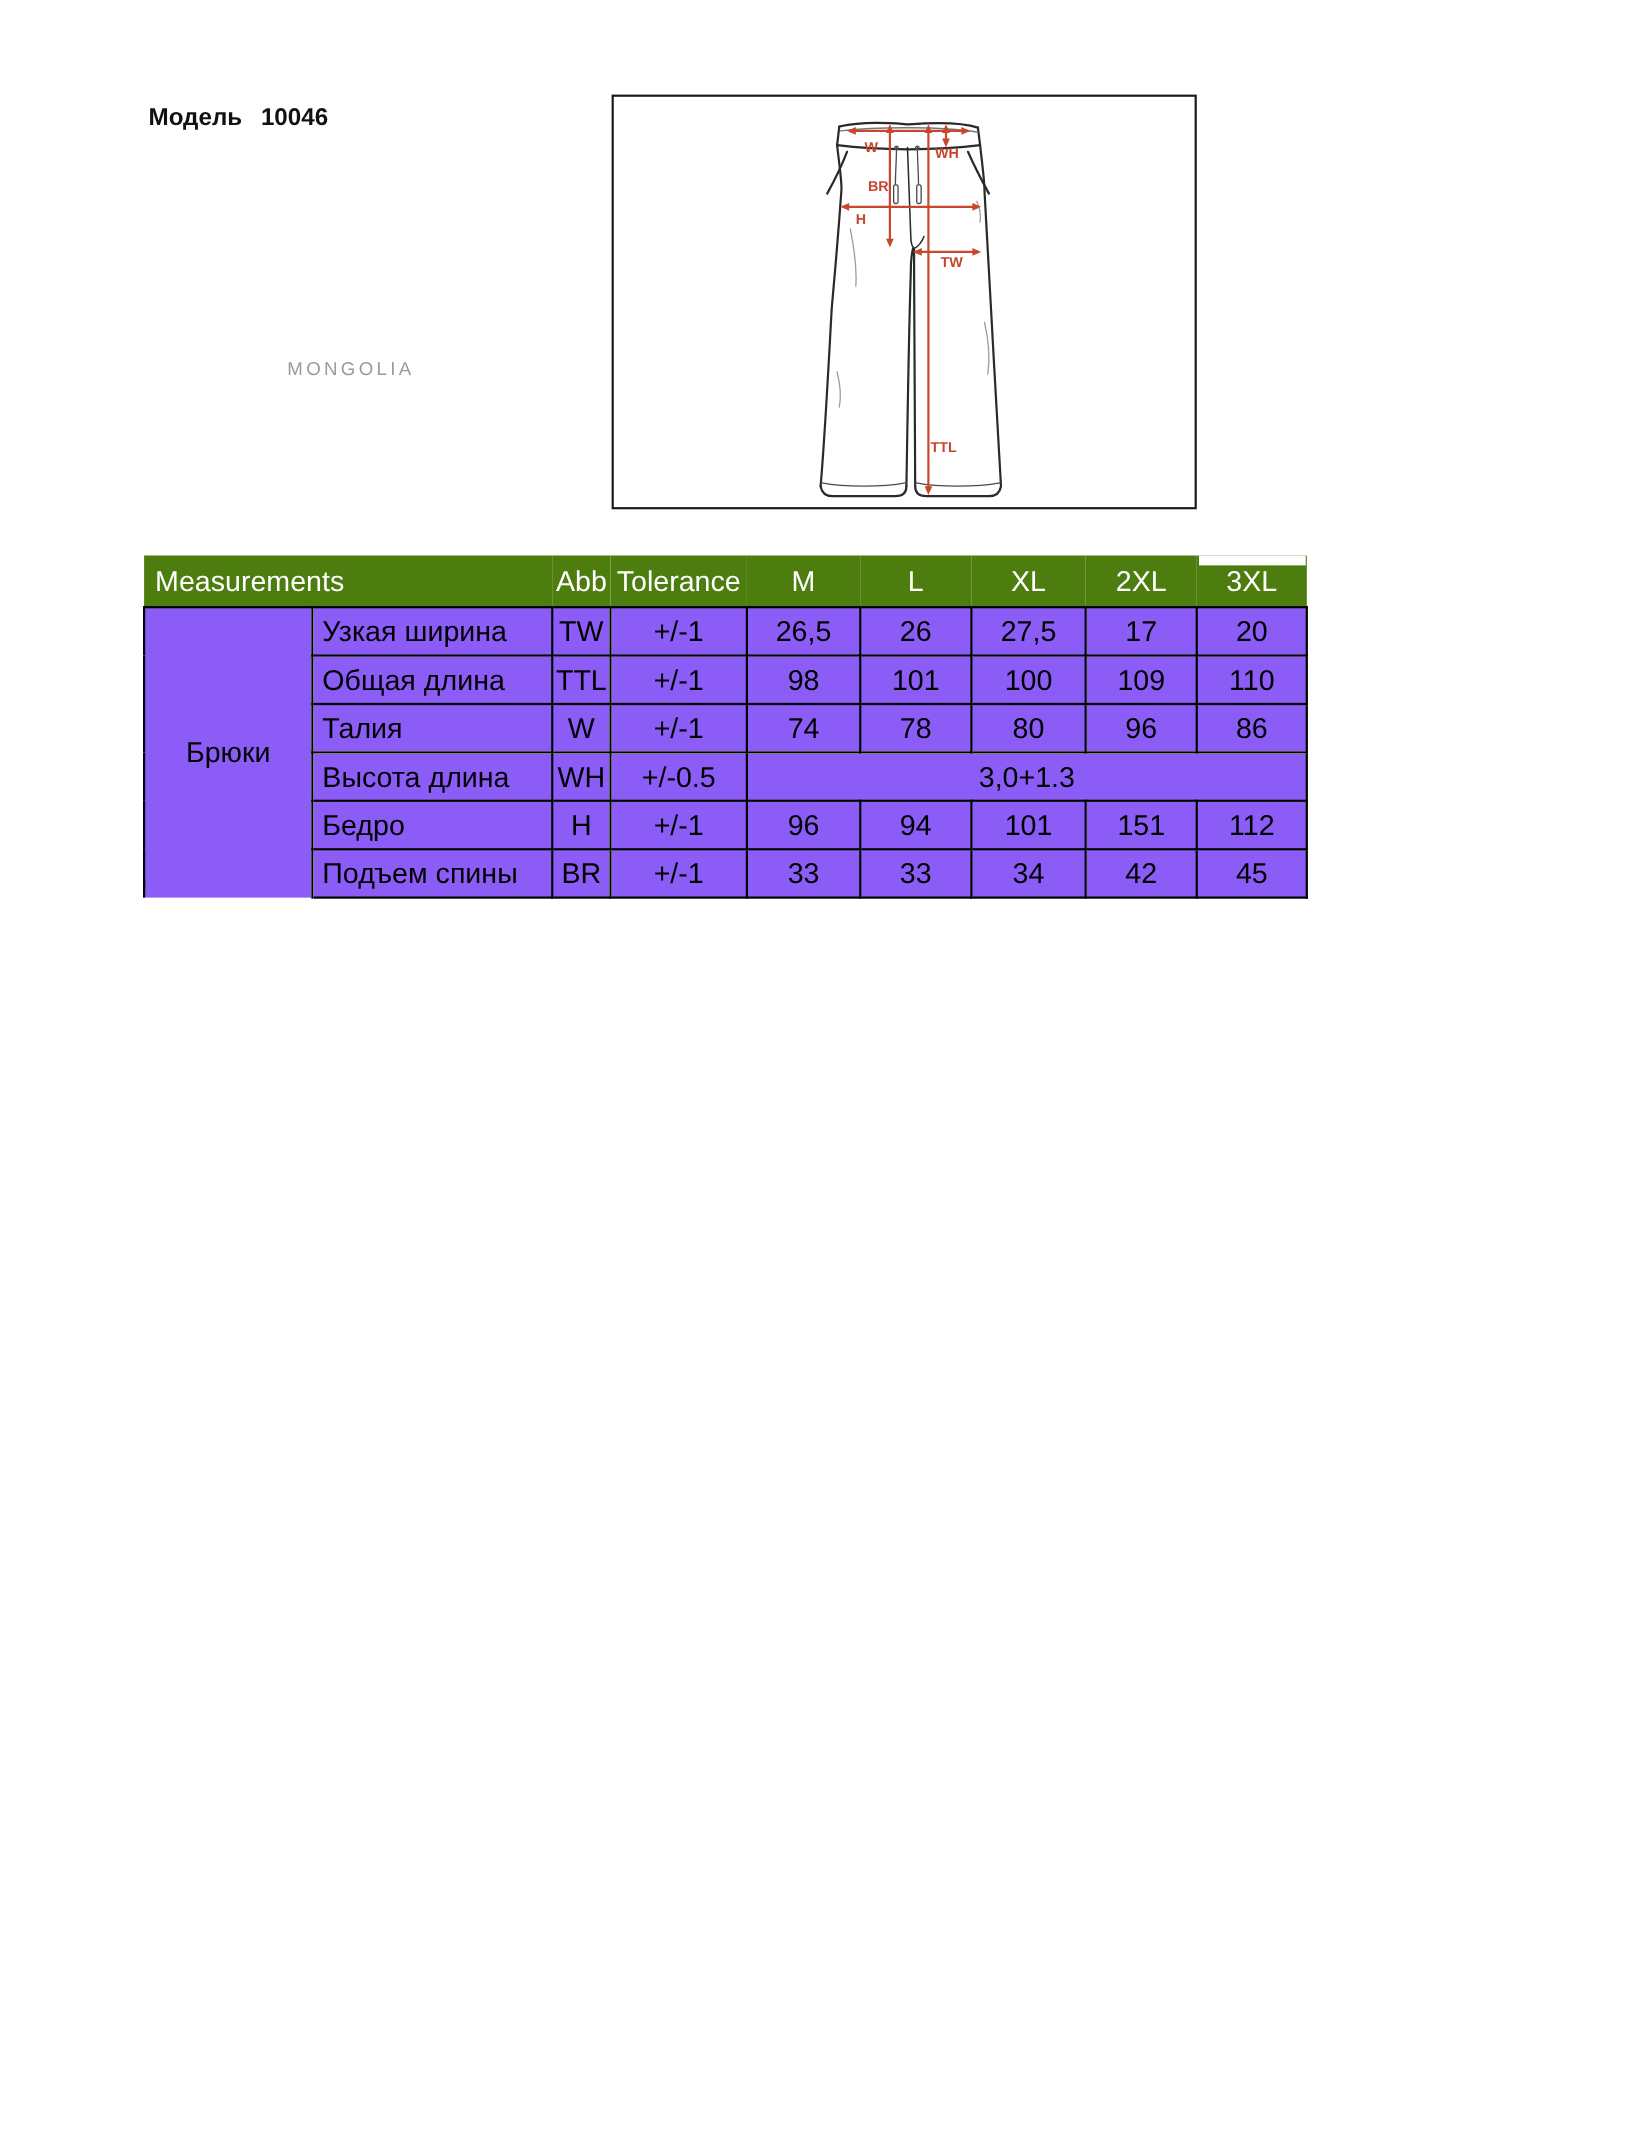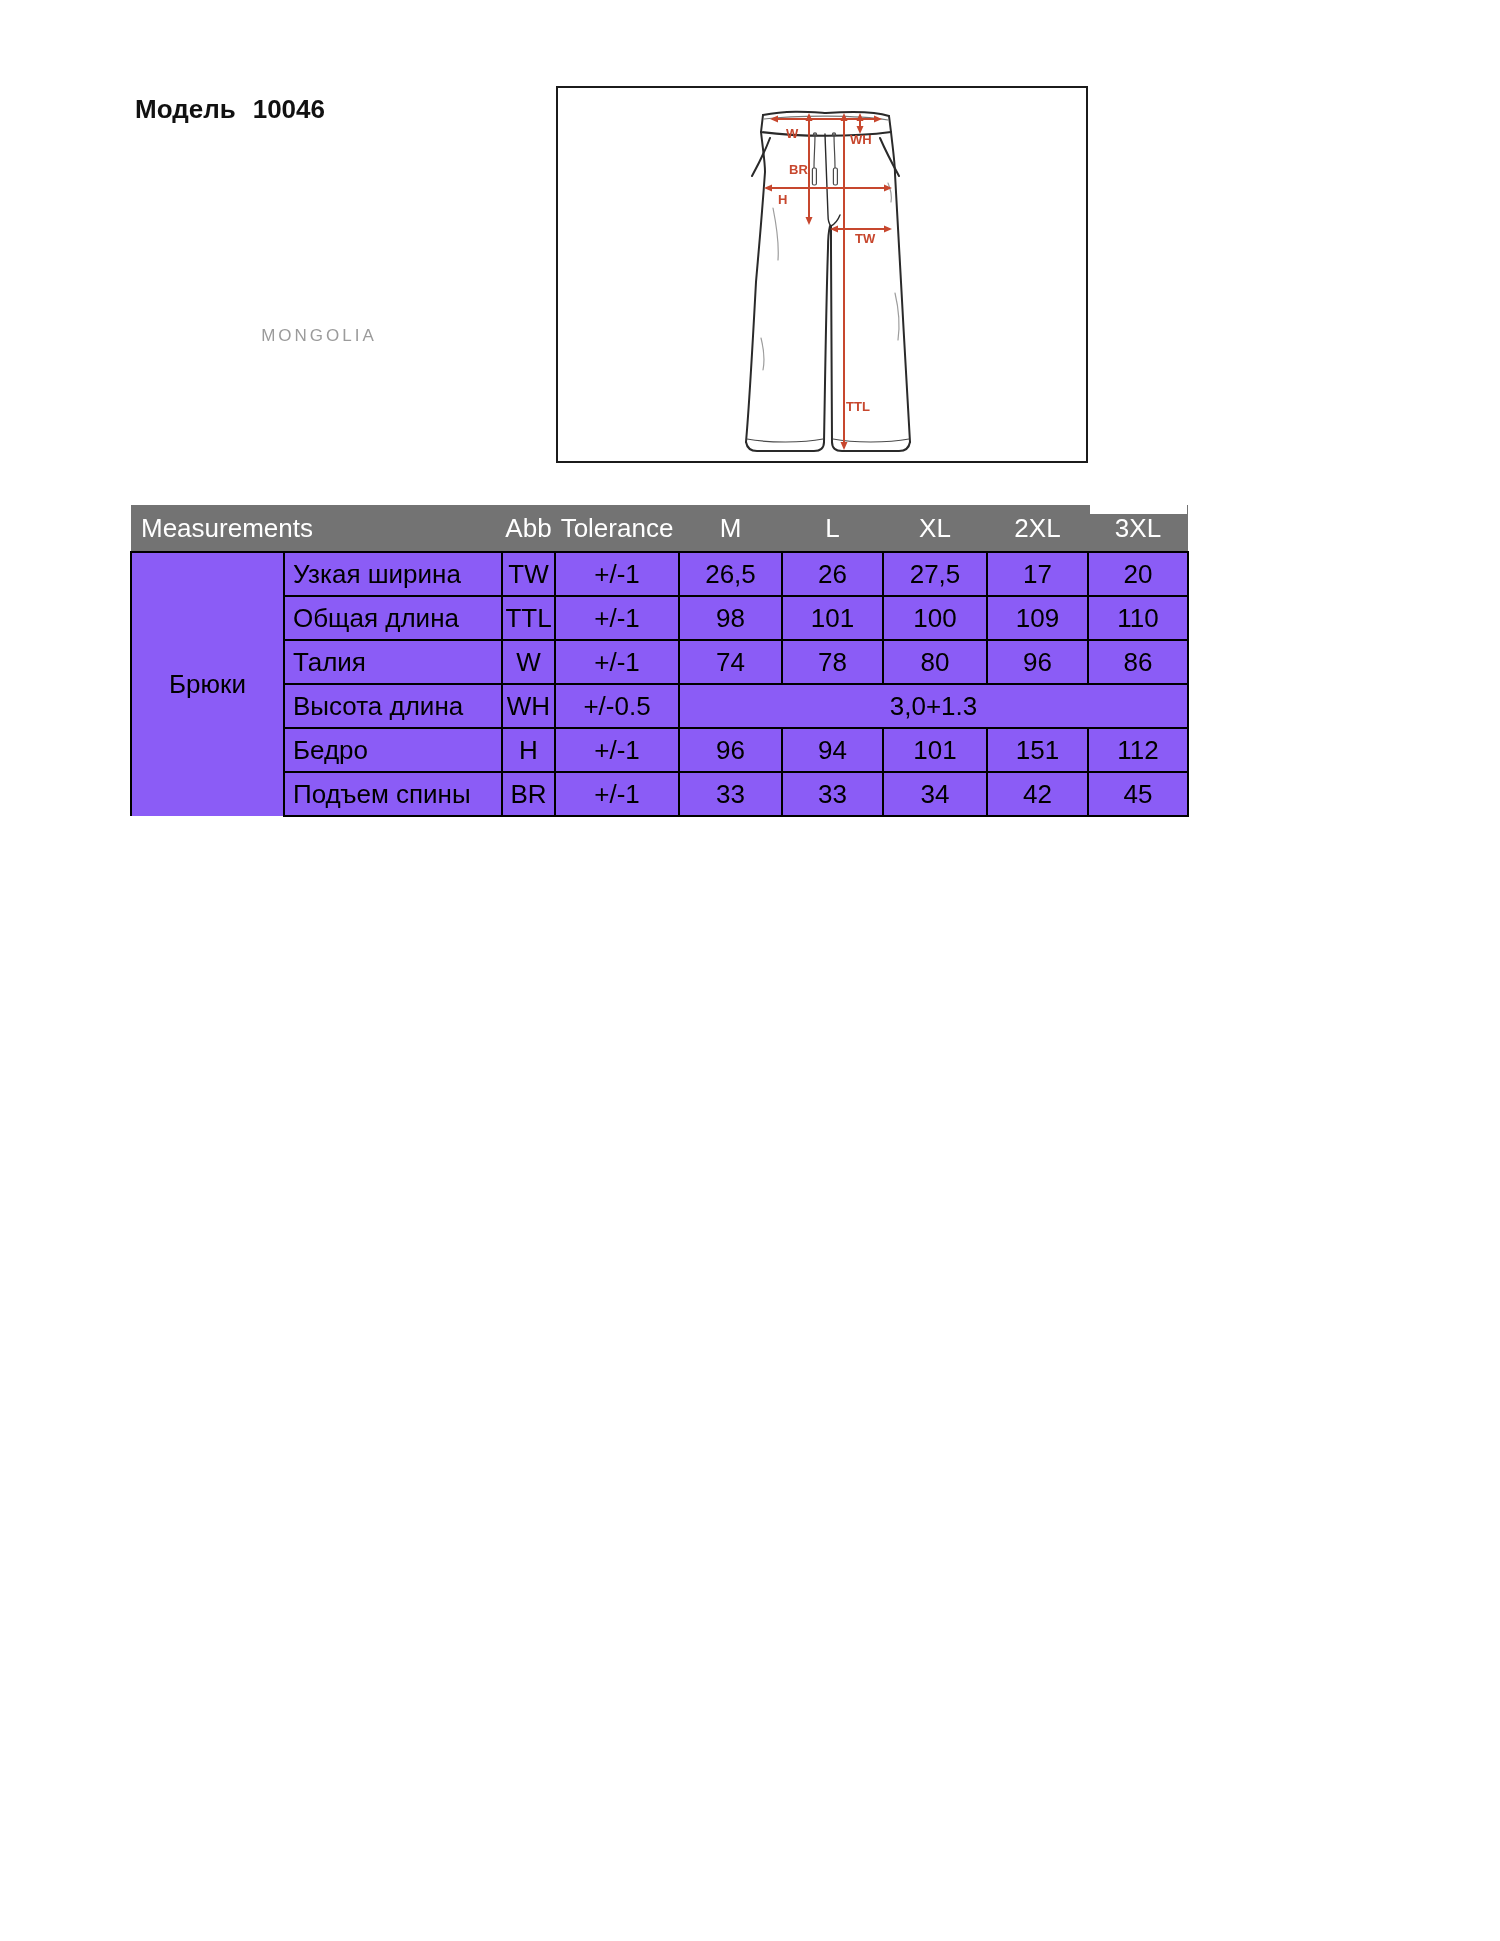--- a/index.html
+++ b/index.html
@@ -1,21 +1,21 @@
 <!DOCTYPE html>
 <html><head>
 <meta charset="utf-8">
 <style>
   html,body { margin:0; padding:0; background:#ffffff; }
   body { font-family: "Liberation Sans", "DejaVu Sans", sans-serif; }
   .page { position:relative; width:1500px; height:1941px; background:#ffffff; overflow:hidden; }
 
   
   .doc-title { position:absolute; left:135px; top:94px; display:flex; gap:17px;
-               font-size:26px; font-weight:bold; color:#111; }
+               font-size:22px; font-weight:bold; color:#111; }
 
   
   .logo-wrap { position:absolute; left:203px; top:212px; width:229px; }
   .logo-main { font-size:86px; line-height:1; color:#8d8d8d; white-space:nowrap;
                display:inline-block; transform:scaleX(0.72); transform-origin:left top;
                font-weight:400; letter-spacing:1px; }
   .logo-sub  { position:absolute; left:203px; top:326px; width:229px; text-align:center;
                font-size:17px; letter-spacing:3px; text-indent:3px; color:#9b9b9b; }
 
   
@@ -27,21 +27,21 @@
   .lbl-w   { left:228px; top:39px; }
   .lbl-wh  { left:292px; top:45px; }
   .lbl-br  { left:231px; top:75px; }
   .lbl-h   { left:220px; top:105px; }
   .lbl-tw  { left:297px; top:144px; }
   .lbl-ttl { left:288px; top:312px; }
 
   
   .size-table { position:absolute; left:130px; top:505px; width:1057px; }
   table { border-collapse:collapse; table-layout:fixed; width:1057px; font-size:26px; color:#000; }
-  th { background:#737373; color:#fff; font-weight:normal; height:44px; border:0;
+  th { background:#4d7c0f; color:#fff; font-weight:normal; height:44px; border:0;
        text-align:center; font-size:26px; }
   th.th-meas { text-align:left; padding-left:10px; }
   td { border:2px solid #000; height:42px; text-align:center; background:#8b5cf6;
        padding:0; overflow:hidden; }
   td.name-cell { text-align:left; padding-left:8px; }
   td.group-cell { border-bottom:0; }
   .notch { position:absolute; left:960px; top:0; width:97px; height:9px; background:#fff; }
   .tail  { position:absolute; left:0; top:296px; width:2px; height:7px; background:#000; }
 </style>
 </head>

